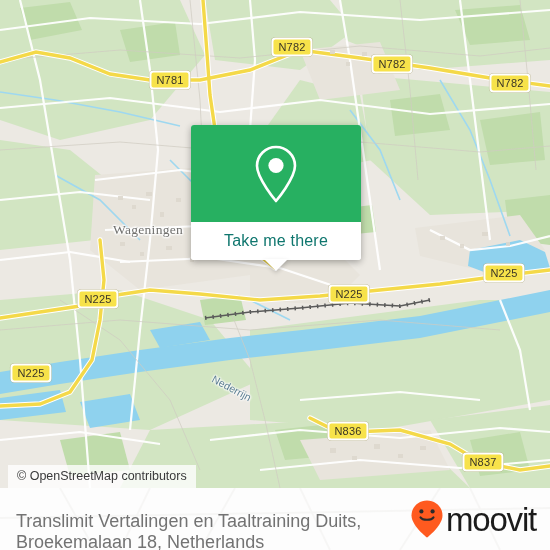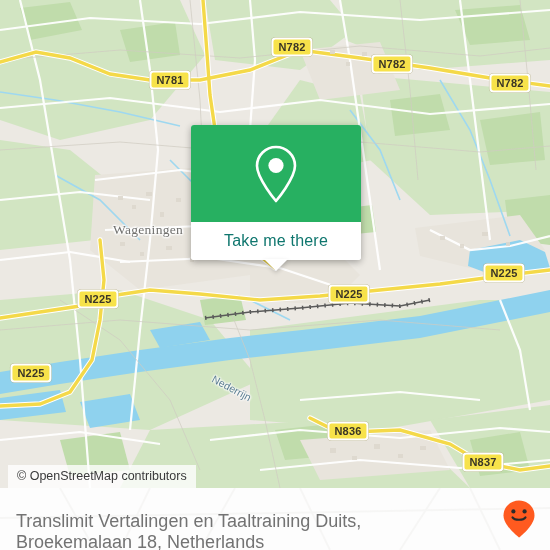--- a/index.html
+++ b/index.html
@@ -18,21 +18,21 @@
   .map-base{position:absolute;left:0;top:0;width:550px;height:488px;}
 
   
   .shield{
     position:absolute;
     background:#f7e24a;
     border:2px solid #ffffff;
     border-radius:4px;
     color:#3a3526;
     font-size:11px;
-    font-weight:bold;
+    font-weight:normal;
     letter-spacing:.2px;
     padding:1px 5px 2px 5px;
     line-height:12px;
     white-space:nowrap;
     box-shadow:0 0 0 .5px rgba(150,140,80,.5);
     transform:translate(-50%,-50%);
   }
 
   .place-label{
     position:absolute;
@@ -334,16 +334,17 @@
     <div class="footer-title">Translimit Vertalingen en Taaltraining Duits, Broekemalaan 18, Netherlands</div>
 
     <div class="moovit">
       <svg width="34" height="40" viewBox="0 0 34 40">
         <path d="M17 1.5 C8.3 1.5 1.5 8.2 1.5 16.4 C1.5 26.6 17 38.5 17 38.5
                  C17 38.5 32.5 26.6 32.5 16.4 C32.5 8.2 25.7 1.5 17 1.5 Z" fill="#ff5a1f"></path>
         <circle cx="11.4" cy="12.4" r="2.1" fill="#2b2b2b"></circle>
         <circle cx="22.6" cy="12.4" r="2.1" fill="#2b2b2b"></circle>
         <path d="M10.5 18.4 C12.6 21.6 21.4 21.6 23.5 18.4" fill="none" stroke="#2b2b2b" stroke-width="2.1" stroke-linecap="round"></path>
       </svg>
+      <span class="moovit-word">moovit</span>
     </div>
   </div>
 
 </div>
 
 </body></html>

